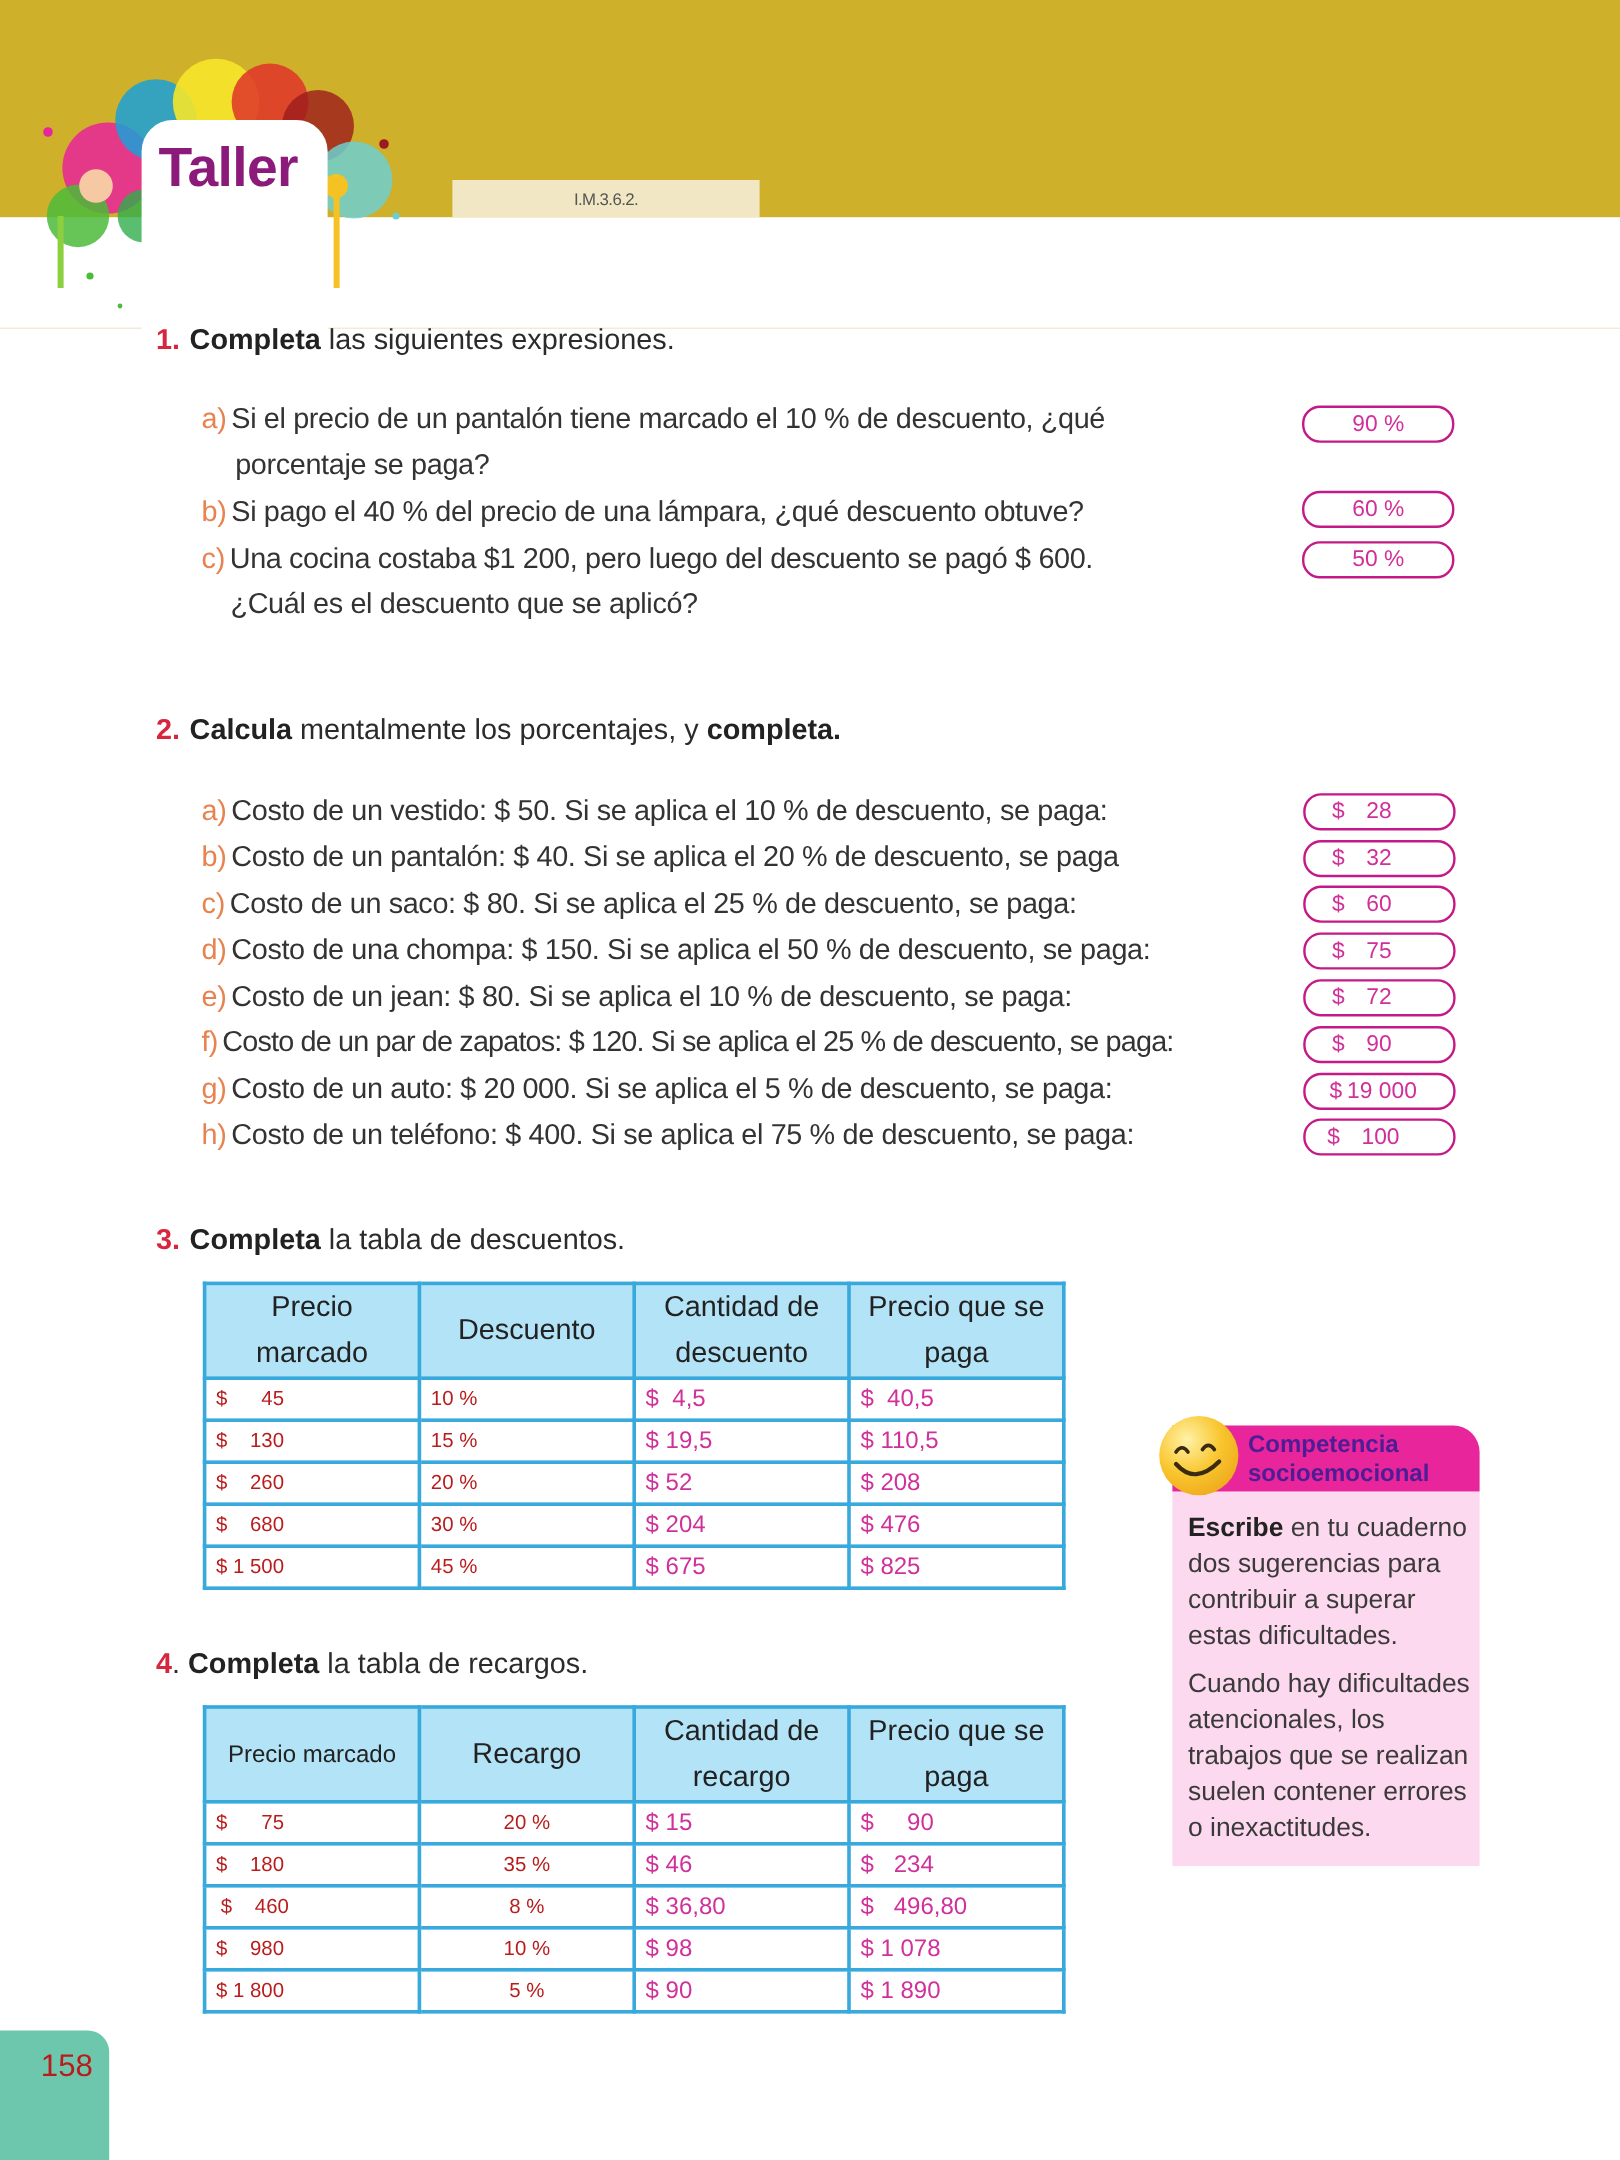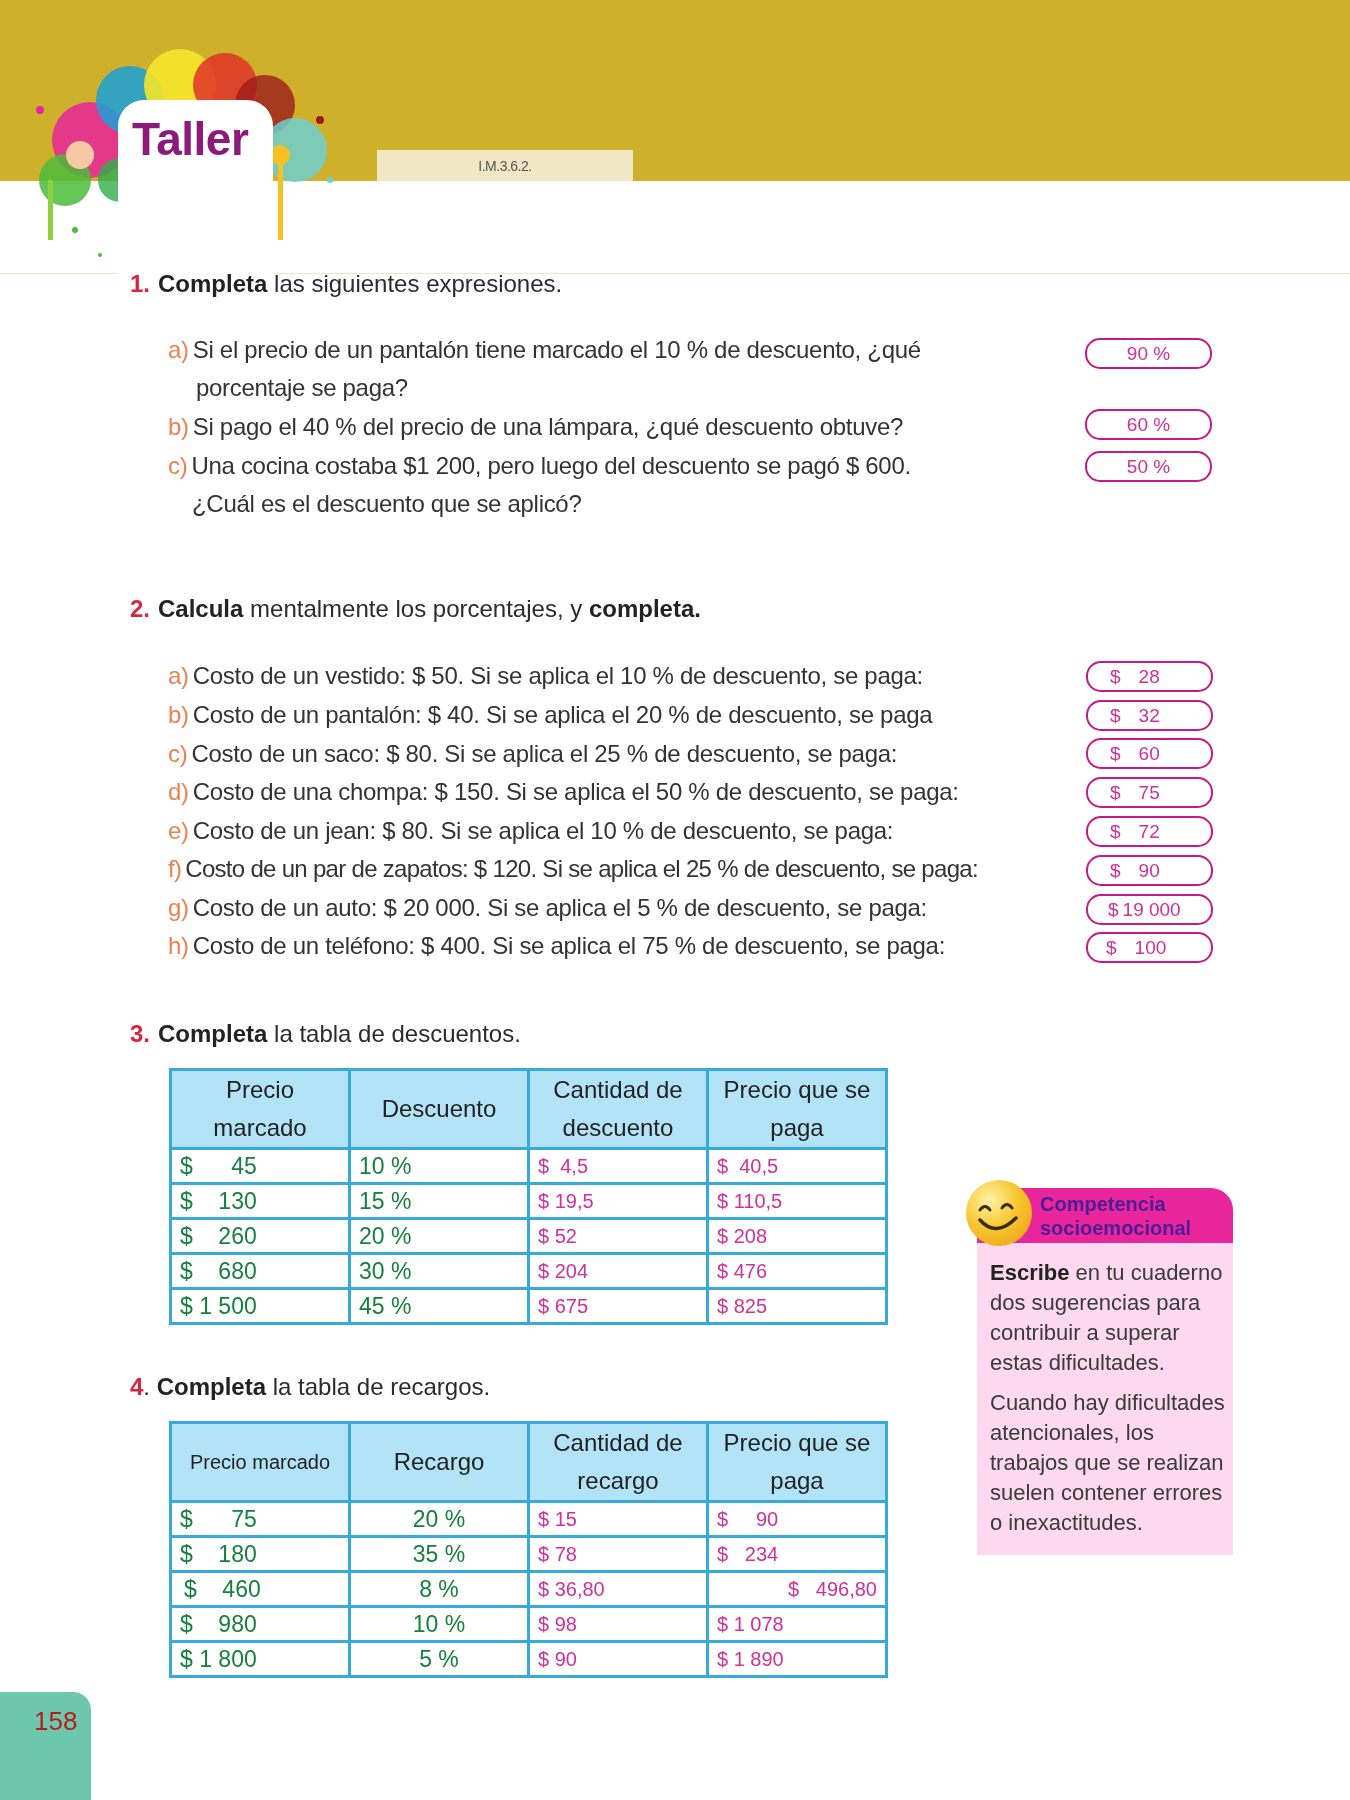--- a/index.html
+++ b/index.html
@@ -20,21 +20,21 @@
   .item .lt { color:#e8834f; margin-right:4px; }
   .item.cont { padding-left:28px; }
   .pill { width:127px; height:27px; border:2px solid #c41a87; border-radius:15px; color:#d0309a;
           font-size:19px; display:flex; align-items:center; justify-content:center; box-sizing:border-box; height:31px; }
   .pill.money { justify-content:flex-start; padding-left:22px; }
   .pill .cur { margin-right:18px; }
   table.grid { position:absolute; border-collapse:collapse; table-layout:fixed; }
   table.grid td, table.grid th { border:3px solid #37a9dc; padding:0 8px; font-weight:normal; }
   table.grid th { background:#b3e3f7; font-size:24px; color:#222; line-height:38px; text-align:center; }
   table.grid th.small { font-size:20px; }
-  table.grid td { height:32px; font-size:23px; color:#15803d; white-space:nowrap; }
+  table.grid td { height:32px; font-size:17px; color:#b91c1c; white-space:nowrap; }
   table.grid td.ans { color:#d0309a; font-size:20px; }
   table.grid td.center { text-align:center; }
   .sidebox-head { left:977px; top:1188px; width:256px; height:55px; background:#e8259a; border-radius:0 22px 0 0; }
   .sidebox-head-text { left:1040px; top:1192px; color:#4c1d95; font-weight:bold; font-size:20px; line-height:24px; }
   .sidebox-body { left:977px; top:1243px; width:256px; height:312px; background:#fcd9ee; }
   .sidebox-text { left:990px; top:1258px; width:240px; font-size:22px; line-height:30px; color:#3a3a3a; }
   .sidebox-text p { margin:0 0 10px 0; }
   .smiley { left:966px; top:1180px; width:66px; height:66px; border-radius:50%;
             background:radial-gradient(circle at 35% 30%, #fff2a8 0%, #f9c62f 45%, #e99a12 100%); }
   .page-tab { left:0; top:1692px; width:91px; height:108px; background:#6cc7ad; border-radius:0 18px 0 0; }
@@ -200,28 +200,28 @@
   </tr>
   <tr>
     <td style="white-space:pre;">$      75</td>
     <td class="center">20 %</td>
     <td class="ans">$ 15</td>
     <td class="ans" style="white-space:pre;">$     90</td>
   </tr>
   <tr>
     <td style="white-space:pre;">$    180</td>
     <td class="center">35 %</td>
-    <td class="ans">$ 78</td>
+    <td class="ans">$ 46</td>
     <td class="ans" style="white-space:pre;">$   234</td>
   </tr>
   <tr>
     <td style="white-space:pre;padding-left:12px;">$    460</td>
     <td class="center">8 %</td>
     <td class="ans">$ 36,80</td>
-    <td class="ans" style="white-space:pre;text-align:right;">$   496,80</td>
+    <td class="ans" style="white-space:pre;">$   496,80</td>
   </tr>
   <tr>
     <td style="white-space:pre;">$    980</td>
     <td class="center">10 %</td>
     <td class="ans">$ 98</td>
     <td class="ans" style="white-space:pre;">$ 1 078</td>
   </tr>
   <tr>
     <td style="white-space:pre;">$ 1 800</td>
     <td class="center">5 %</td>

